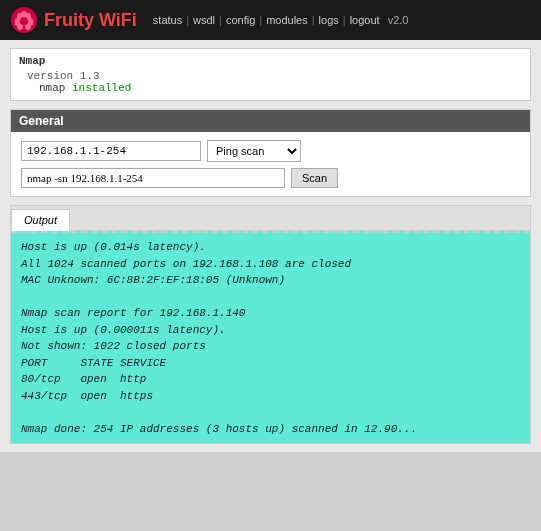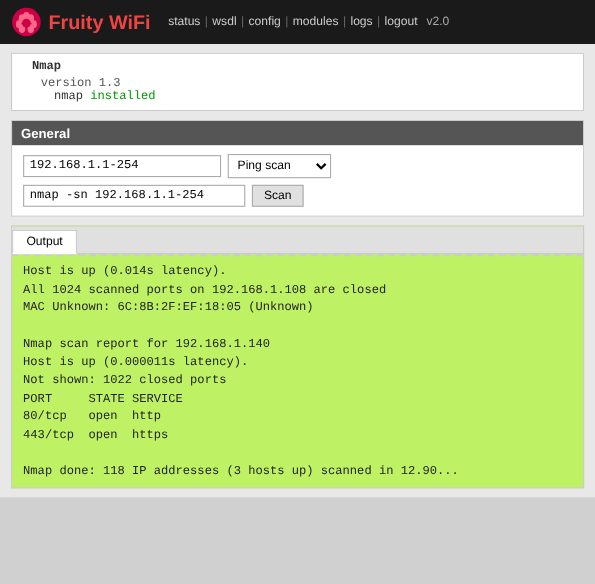--- a/index.html
+++ b/index.html
@@ -66,21 +66,21 @@
     
     #main {
       background: #e8e8e8;
       padding: 8px 10px;
     }
 
     
     #nmap-section {
       background: #ffffff;
       border: 1px solid #cccccc;
-      padding: 6px 18px;
+      padding: 6px 8px;
       margin-bottom: 8px;
     }
     #nmap-title {
       font-size: 11px;
       font-weight: bold;
       color: #333333;
       margin-bottom: 3px;
     }
     #nmap-version {
       font-size: 11px;
@@ -137,38 +137,39 @@
       padding: 3px 4px;
       font-size: 11px;
       font-family: Arial, sans-serif;
       background: #ffffff;
       cursor: pointer;
     }
     #command-input {
       border: 1px solid #aaaaaa;
       padding: 3px 5px;
       font-size: 11px;
-      font-family: Liberation Mono, monospace;
-      width: 202px;
+      font-family: Liberation Serif, serif;
+      width: 264px;
       background: #ffffff;
     }
     #scan-button {
       background: #e0e0e0;
       border: 1px solid #aaaaaa;
       padding: 3px 10px;
       font-size: 11px;
       font-family: Arial, sans-serif;
       cursor: pointer;
       font-weight: normal;
     }
 
     
     #output-panel {
-      background: #bef264;
-      border: 1px solid #cccccc;
+      background: #5eead4;
+      border: 1px solid #cccccc;
+      font-style: italic;
     }
     #tab-bar {
       display: flex;
       border-bottom: 1px solid #cccccc;
       background: #e0e0e0;
     }
     .tab {
       padding: 4px 12px;
       font-size: 11px;
       font-family: Arial, sans-serif;
@@ -276,17 +277,17 @@
         <div class="output-line">All 1024 scanned ports on 192.168.1.108 are closed</div>
         <div class="output-line">MAC Unknown: 6C:8B:2F:EF:18:05 (Unknown)</div>
         <div class="output-line">&nbsp;</div>
         <div class="output-line">Nmap scan report for 192.168.1.140</div>
         <div class="output-line">Host is up (0.000011s latency).</div>
         <div class="output-line">Not shown: 1022 closed ports</div>
         <div class="output-line">PORT     STATE SERVICE</div>
         <div class="output-line">80/tcp   open  http</div>
         <div class="output-line">443/tcp  open  https</div>
         <div class="output-line">&nbsp;</div>
-        <div class="output-line">Nmap done: 118 IP addresses (3 hosts up) scanned in 12.90...</div>
+        <div class="output-line">Nmap done: 254 IP addresses (3 hosts up) scanned in 12.90...</div>
       </div>
   </div>
 
 </div>
 
 </body></html>

